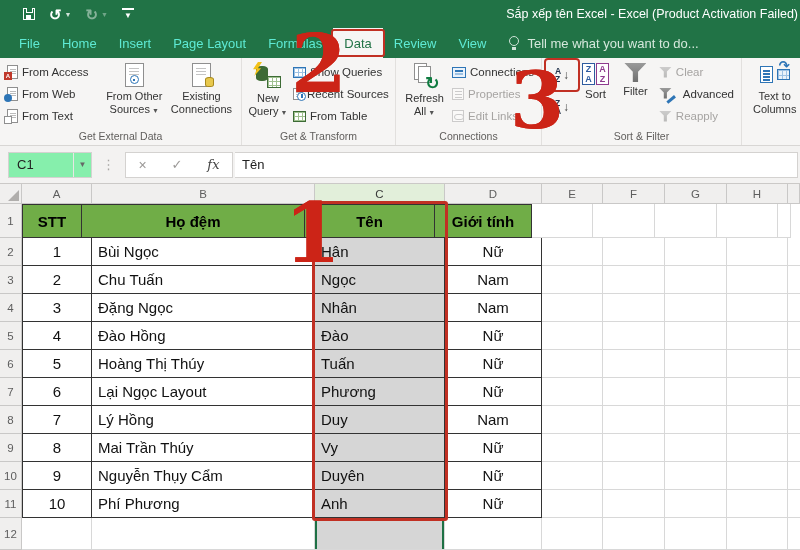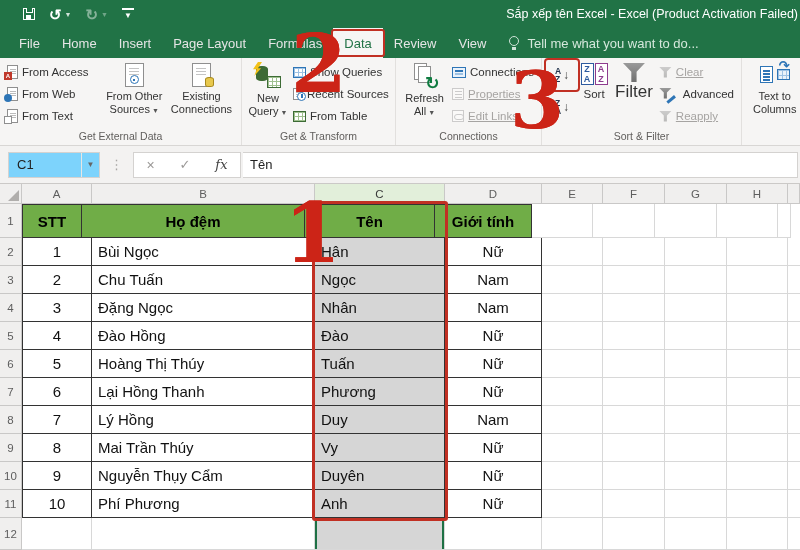--- a/index.html
+++ b/index.html
@@ -15,35 +15,35 @@
   .floppy::before { content:''; position:absolute; top:-1px; left:2px; width:5px; height:4px; background:#217346; border:1.2px solid #fff; border-top:none; }
   .floppy::after { content:''; position:absolute; bottom:0; left:2px; width:5px; height:4px; background:#fff; }
   .arr-glyph { font-size:15px; line-height:1; color:#fff; font-weight:bold; }
   .dim { opacity:.45; }
   .dd-mini { font-size:7px; color:#cfe3d8; margin-left:3px; }
   .qat-custom { width:12px; border-top:2px solid #fff; color:#fff; font-size:8px; text-align:center; line-height:9px; padding-top:1px; }
   .win-title { position:absolute; right:2px; top:0; height:28px; line-height:28px; color:#fff; font-size:12.5px; white-space:nowrap; }
 
   
   .tabrow { position:absolute; top:28px; left:0; width:800px; height:30px; background:#217346; display:flex; align-items:stretch; padding-left:8px; }
-  .tab { color:#e5e5e5; font-size:13px; display:flex; align-items:center; padding:0 11px; white-space:nowrap; cursor:default; }
+  .tab { color:#5eead4; font-size:13px; display:flex; align-items:center; padding:0 11px; white-space:nowrap; cursor:default; }
   .tab.active { background:#f6f5f4; color:#217346; position:relative; }
   .tab.active::after { content:''; position:absolute; top:1px; bottom:1px; left:-2px; right:-2px; border:2.5px solid #c13023; border-radius:3px; pointer-events:none; }
   .tellme { display:flex; align-items:center; gap:8px; margin-left:12px; color:#d5e8dc; font-size:13px; white-space:nowrap; }
   .bulb { width:10px; height:10px; border:1.5px solid #cfe3d8; border-radius:50%; position:relative; display:inline-block; margin-top:-4px; }
   .bulb::after { content:''; position:absolute; left:2px; top:9.5px; width:3.5px; height:3.5px; background:#cfe3d8; }
 
   
   .ribbon { position:absolute; top:58px; left:0; width:800px; height:88px; background:#f6f5f4; border-bottom:1px solid #d8d6d4; display:flex; }
   .rgroup { height:100%; border-right:1px solid #e2e0de; display:flex; flex-direction:column; flex-shrink:0; }
   .rg-content { flex:1; display:flex; align-items:flex-start; padding:3px 4px 0 4px; }
   .rg-label { height:16px; text-align:center; font-size:10.5px; color:#605e5c; line-height:14px; white-space:nowrap; overflow:hidden; }
   .small-col { display:flex; flex-direction:column; justify-content:flex-start; }
   .rbtn-small { display:flex; align-items:center; gap:4px; height:22px; padding:0 3px; font-size:11.5px; color:#333; white-space:nowrap; }
-  .rbtn-small.dis { color:#a6a4a2;text-decoration:underline; }
+  .rbtn-small.dis { color:#a6a4a2; }
   .rbtn-small.dis .ico { opacity:.45; }
   .rbtn-big { display:flex; flex-direction:column; align-items:center; justify-content:flex-start; padding:2px 3px 0 3px; font-size:11px; color:#333; text-align:center; line-height:13px; }
   .rbtn-big .bigico { margin-bottom:3px; }
   .ddv { font-size:7px; color:#555; margin-left:2px; }
 
   
   .ico { position:relative; display:inline-block; }
   .doc { width:11px; height:14px; background:#fff; border:1px solid #8f8f8f; }
   .doc::before { content:''; position:absolute; left:2px; top:3px; width:6px; height:1px; background:#bcbcbc; box-shadow:0 2px 0 #bcbcbc, 0 4px 0 #bcbcbc; }
   .badge { position:absolute; left:-4px; bottom:-2px; width:8px; height:8px; font-size:6px; line-height:8px; color:#fff; text-align:center; font-weight:bold; }
@@ -95,21 +95,21 @@
   .ttc .d::after { content:''; position:absolute; left:2px; top:3px; width:7px; height:1.5px; background:#2e75b6; box-shadow:0 3px 0 #2e75b6, 0 6px 0 #2e75b6, 0 9px 0 #2e75b6; }
   .ttc .t { position:absolute; right:0; top:6px; width:13px; height:11px; border:1px solid #2e75b6; background:#eaf2fa; background-image:linear-gradient(#9ec2e4 1px, transparent 1px), linear-gradient(90deg,#9ec2e4 1px, transparent 1px); background-size:4px 5px; }
   .ttc .a { position:absolute; right:0; top:-4px; color:#2e75b6; font-size:13px; font-weight:bold; line-height:1; }
   
   .azbox { position:relative; }
   .azbox::after { content:''; position:absolute; left:-4px; top:-3px; right:-4px; bottom:-3px; border:2.5px solid #c13023; border-radius:4px; pointer-events:none; }
   .sort-sm { display:flex; align-items:center; justify-content:center; width:28px; height:28px; }
 
   
   .fbar { position:absolute; top:146px; left:0; width:800px; height:38px; background:#f3f2f1; border-bottom:1px solid #cbc9c7; display:flex; align-items:center; padding:0 2px 0 8px; }
-  .namebox { width:92px; height:26px; background:#7dd3fc; border:1px solid #d4d2d0; display:flex; align-items:center; font-size:13px; color:#222; }
+  .namebox { width:84px; height:26px; background:#86efac; border:1px solid #d4d2d0; display:flex; align-items:center; font-size:13px; color:#222; }
   .namebox .nb-text { flex:1; padding-left:8px; }
   .namebox .nb-dd { width:18px; height:100%; display:flex; align-items:center; justify-content:center; color:#666; font-size:8px; border-left:1px solid #e8e6e4; }
   .vdots { color:#a8a6a4; font-size:13px; margin:0 10px 0 10px; letter-spacing:0; }
   .fxbox { width:108px; height:26px; background:#fff; border:1px solid #d4d2d0; display:flex; align-items:center; justify-content:space-around; }
   .fxbox .xg { color:#9a9896; font-size:14px; }
   .fxbox .cg { color:#9a9896; font-size:13px; }
   .fxbox .fxg { color:#444; font-size:13px; font-style:italic; font-family:"DejaVu Serif", serif; }
   .finput { flex:1; height:26px; background:#fff; border:1px solid #d4d2d0; border-left:none; margin-left:2px; display:flex; align-items:center; padding-left:7px; font-size:13px; color:#222; }
 
   
@@ -304,21 +304,21 @@
               </span>
             <span class="cl p">
                 <span>A</span>
                 <span>Z</span>
               </span>
           </span>
           <span style="font-size:11.5px">Sort</span>
         </div>
         <div class="rbtn-big" style="width:46px">
           <span class="bigico funnel"></span>
-          <span style="font-size:17px">Filter</span>
+          <span style="font-size:11px">Filter</span>
         </div>
         <div class="small-col">
           <div class="rbtn-small dis">
             <span class="ico funnel sm"></span>
             <span>Clear</span>
           </div>
           <div class="rbtn-small">
             <span class="fun-wrap"><span class="ico funnel sm"></span><span class="pencil"></span></span>
             <span>Advanced</span>
           </div>
@@ -446,21 +446,21 @@
         <div class="cell ctr tbl" style="width: 97px;">Nữ</div>
         <div class="cell" style="width: 61px;"></div>
         <div class="cell" style="width: 62px;"></div>
         <div class="cell" style="width: 62px;"></div>
         <div class="cell" style="width: 61px;"></div>
         <div class="cell" style="width: 12px;"></div>
       </div>
       <div class="srow" style="height: 28px;">
         <div class="hcell" style="width: 22px;">7</div>
         <div class="cell ctr tbl tbl-left" style="width: 70px;">6</div>
-        <div class="cell tbl" style="width: 223px;">Lại Hồng Thanh</div>
+        <div class="cell tbl" style="width: 223px;">Lại Ngọc Layout</div>
         <div class="cell tbl sel" style="width: 130px;">Phương</div>
         <div class="cell ctr tbl" style="width: 97px;">Nữ</div>
         <div class="cell" style="width: 61px;"></div>
         <div class="cell" style="width: 62px;"></div>
         <div class="cell" style="width: 62px;"></div>
         <div class="cell" style="width: 61px;"></div>
         <div class="cell" style="width: 12px;"></div>
       </div>
       <div class="srow" style="height: 28px;">
         <div class="hcell" style="width: 22px;">8</div>

